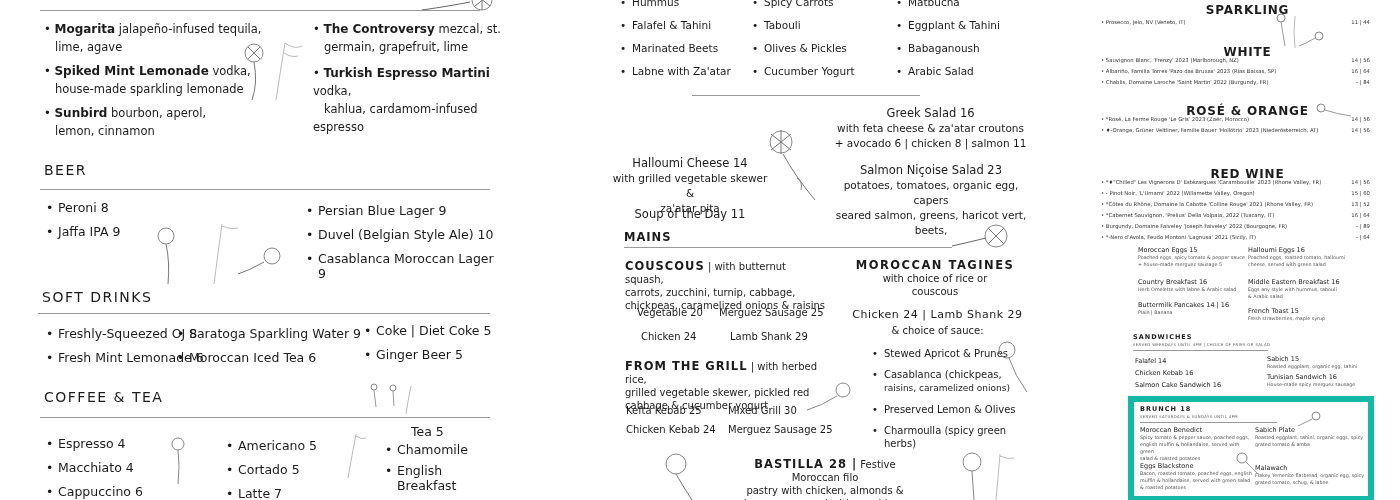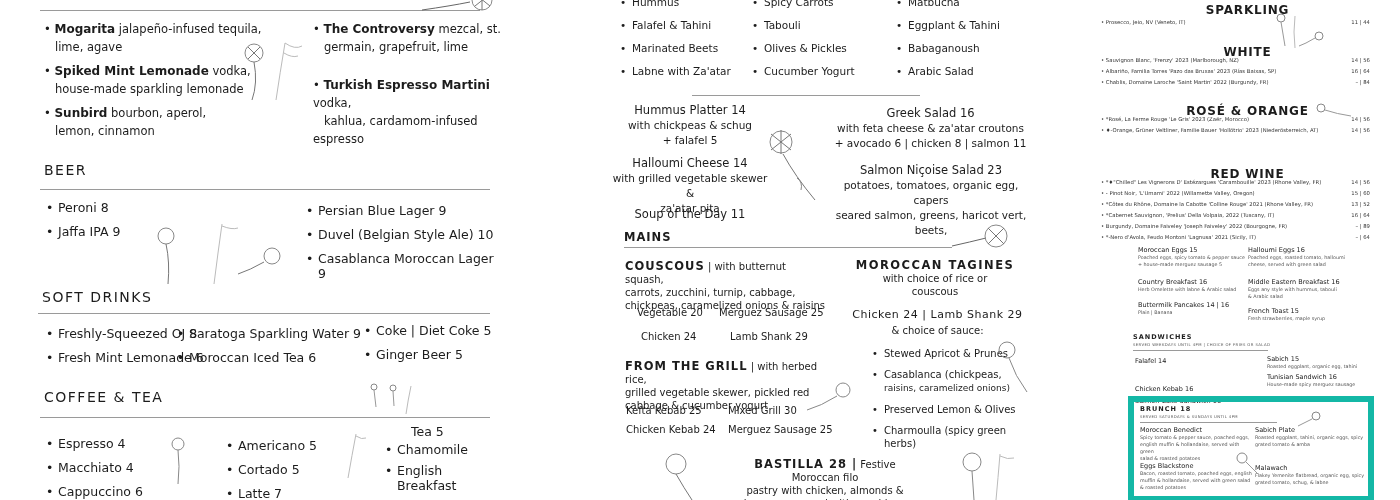--- a/index.html
+++ b/index.html
@@ -50,21 +50,21 @@
     <div>• <b>Sunbird</b> <span>bourbon, aperol,</span><br>&nbsp;&nbsp;&nbsp;<span>lemon, cinnamon</span></div>
   </div>
   <svg class="flower" style="left:240px;top:38px" width="70" height="65">
     <circle cx="14" cy="15" r="9" fill="none" stroke="#888"></circle>
       <path d="M8 9 L20 21 M20 9 L8 21" stroke="#777"></path>
       <path d="M14 24 Q18 45 12 62" stroke="#777" fill="none"></path>
       <path d="M45 5 Q40 35 36 62 M45 5 Q55 12 62 8 M44 15 Q52 20 58 18" stroke="#bbb" fill="none"></path>
   </svg>
 
   <div class="abs cocktail" style="left:313px;top:20px;width:190px;">
-    <div style="margin-bottom:20px">• <b>The Controversy</b> <span>mezcal, st.</span><br>&nbsp;&nbsp;&nbsp;<span>germain, grapefruit, lime</span></div>
+    <div style="margin-bottom:8px">• <b>The Controversy</b> <span>mezcal, st.</span><br>&nbsp;&nbsp;&nbsp;<span>germain, grapefruit, lime</span></div>
     <div>• <b>Turkish Espresso Martini</b> <span>vodka,</span><br>&nbsp;&nbsp;&nbsp;<span>kahlua, cardamom-infused espresso</span></div>
   </div>
 
   <div class="sect" style="left:44px;top:162px;">BEER</div>
   <div class="hr" style="left:40px;top:189px;width:450px;"></div>
   <ul class="abs col" style="left:44px;top:200px;">
     <li>Peroni 8</li>
     <li>Jaffa IPA 9</li>
   </ul>
   <svg class="flower" style="left:150px;top:222px" width="135" height="65">
@@ -143,25 +143,20 @@
     <li>Cucumber Yogurt</li>
   </ul>
   <ul class="abs mezze" style="left:294px;top:-4px;">
     <li>Matbucha</li>
     <li>Eggplant &amp; Tahini</li>
     <li>Babaganoush</li>
     <li>Arabic Salad</li>
   </ul>
   <div class="hr" style="left:92px;top:95px;width:228px;"></div>
 
-  <div class="abs center" style="left:10px;top:103px;width:160px;">
-    <div class="t">Hummus Platter 14</div>
-    <div>with chickpeas &amp; schug</div>
-    <div>+ falafel 5</div>
-  </div>
   <div class="abs center" style="left:10px;top:156px;width:160px;">
     <div class="t">Halloumi Cheese 14</div>
     <div>with grilled vegetable skewer &amp;</div>
     <div>za'atar pita</div>
   </div>
   <div class="abs center" style="left:10px;top:207px;width:160px;">
     <div class="t">Soup of the Day  11</div>
   </div>
   <svg class="flower" style="left:165px;top:128px" width="55" height="75">
     <circle cx="16" cy="14" r="11" fill="none" stroke="#888"></circle>
@@ -307,21 +302,21 @@
       <div class="bt">French Toast 15</div>
       <div class="bd">Fresh strawberries, maple syrup</div>
     </div>
   </div>
 
   <div class="abs" style="left:38px;top:333px;width:250px;">
     <div class="bt" style="font-weight:700;letter-spacing:1px">SANDWICHES</div>
     <div class="bd" style="font-size:3.8px;letter-spacing:0.4px">SERVED WEEKDAYS UNTIL 4PM | CHOICE OF FRIES OR SALAD</div>
     <div style="height:1px;background:#9a9a9a;width:135px;margin-top:2px"></div>
     <div class="abs" style="left:2px;top:24px;">
-      <div class="bt" style="margin-bottom:20px">Falafel 14</div>
+      <div class="bt" style="margin-bottom:4px">Falafel 14</div>
       <div class="bt" style="margin-bottom:4px">Chicken Kebab 16</div>
       <div class="bt">Salmon Cake Sandwich 16</div>
     </div>
     <div class="abs" style="left:134px;top:22px;width:115px;">
       <div class="bt">Sabich 15</div>
       <div class="bd" style="margin-bottom:3px">Roasted eggplant, organic egg, tahini</div>
       <div class="bt">Tunisian Sandwich 16</div>
       <div class="bd">House-made spicy merguez sausage</div>
     </div>
   </div>

